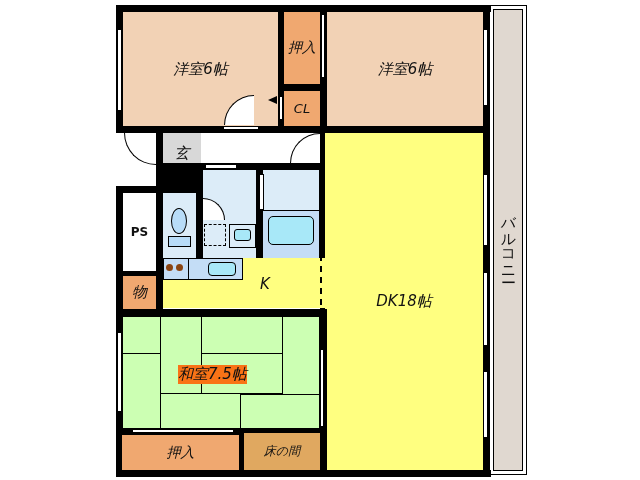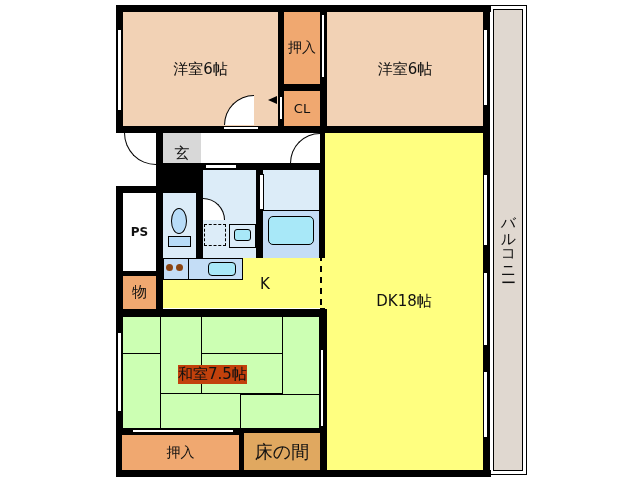--- a/index.html
+++ b/index.html
@@ -2,21 +2,21 @@
 <html><head>
 <meta charset="utf-8">
 <style>
   html, body { margin: 0; padding: 0; }
   body { width: 640px; height: 480px; background: #ffffff; position: relative; overflow: hidden; font-family: "DejaVu Sans", sans-serif; }
   .abs { position: absolute; box-sizing: border-box; }
   .room { display: flex; align-items: center; justify-content: center; font-size: 15px; color: #111; }
   .wall { background: #000; }
   .win { background: #fff; border-left: 1px solid #000; border-right: 1px solid #000; }
   .winh { background: #fff; border-top: 1px solid #000; border-bottom: 1px solid #000; }
-  .lbl { font-size: 15px; color: #111; white-space: nowrap; }
+  .lbl { font-size: 15px; color: #111; white-space: nowrap; font-style: italic; }
   .small { font-size: 12px; font-weight: bold; }
   .tatami { position: absolute; border: 1px solid #000; box-sizing: border-box; }
 </style>
 </head>
 <body>
 
 <div class="abs" style="left:487px;top:5px;width:40px;height:470px;border:1px solid #000;background:#fff;"></div>
 <div class="abs room" style="left:493px;top:9px;width:30px;height:462px;background:#e0d8d0;border:1px solid #000;">
   <span style="writing-mode:vertical-rl;font-size:15px;">バルコニー</span>
 </div>
@@ -110,24 +110,24 @@
 <div class="abs" style="left:122px;top:316px;width:198px;height:113px;background:#ccffb3;">
   <div class="tatami" style="left:0;top:0;width:39px;height:38px;"></div>
   <div class="tatami" style="left:0;top:37px;width:39px;height:76px;"></div>
   <div class="tatami" style="left:38px;top:0;width:42px;height:78px;"></div>
   <div class="tatami" style="left:79px;top:0;width:82px;height:38px;"></div>
   <div class="tatami" style="left:79px;top:37px;width:82px;height:41px;"></div>
   <div class="tatami" style="left:160px;top:0;width:38px;height:79px;"></div>
   <div class="tatami" style="left:38px;top:77px;width:81px;height:36px;"></div>
   <div class="tatami" style="left:118px;top:78px;width:80px;height:35px;"></div>
 </div>
-<div class="abs lbl" style="left:178px;top:365px;background:#c2410c;">和室7.5帖</div>
+<div class="abs lbl" style="left:178px;top:365px;background:#f97316;">和室7.5帖</div>
 <div class="abs win" style="left:117px;top:333px;width:5px;height:78px;"></div>
 <div class="abs win" style="left:320px;top:350px;width:4px;height:76px;"></div>
 <div class="abs winh" style="left:133px;top:429px;width:100px;height:4px;"></div>
 
 <div class="abs room" style="left:122px;top:435px;width:117px;height:35px;background:#f0a870;">
   <span class="lbl" style="font-size:14px;">押入</span>
 </div>
 <div class="abs wall" style="left:239px;top:429px;width:5px;height:42px;"></div>
 <div class="abs room" style="left:244px;top:433px;width:76px;height:37px;background:#e0a860;">
-  <span class="lbl" style="font-size:18px;">床の間</span>
+  <span class="lbl" style="font-size:12px;">床の間</span>
 </div>
 
 </body></html>

